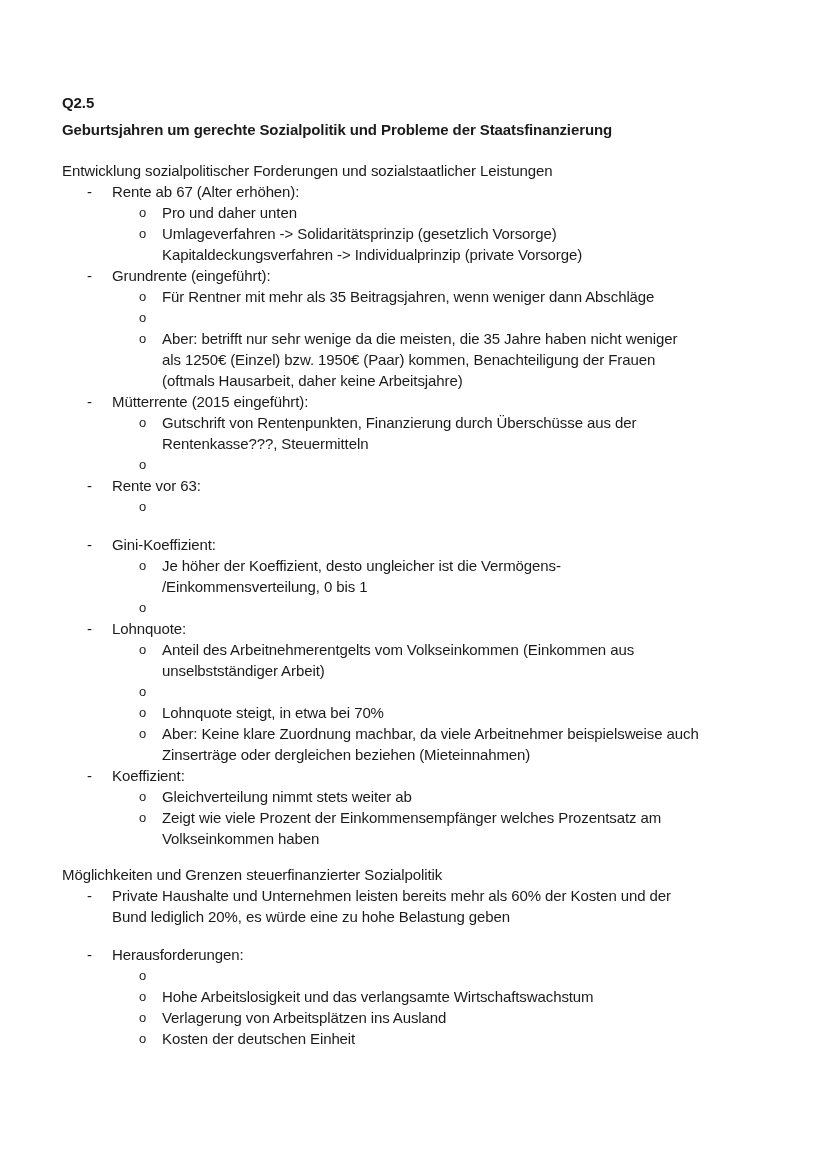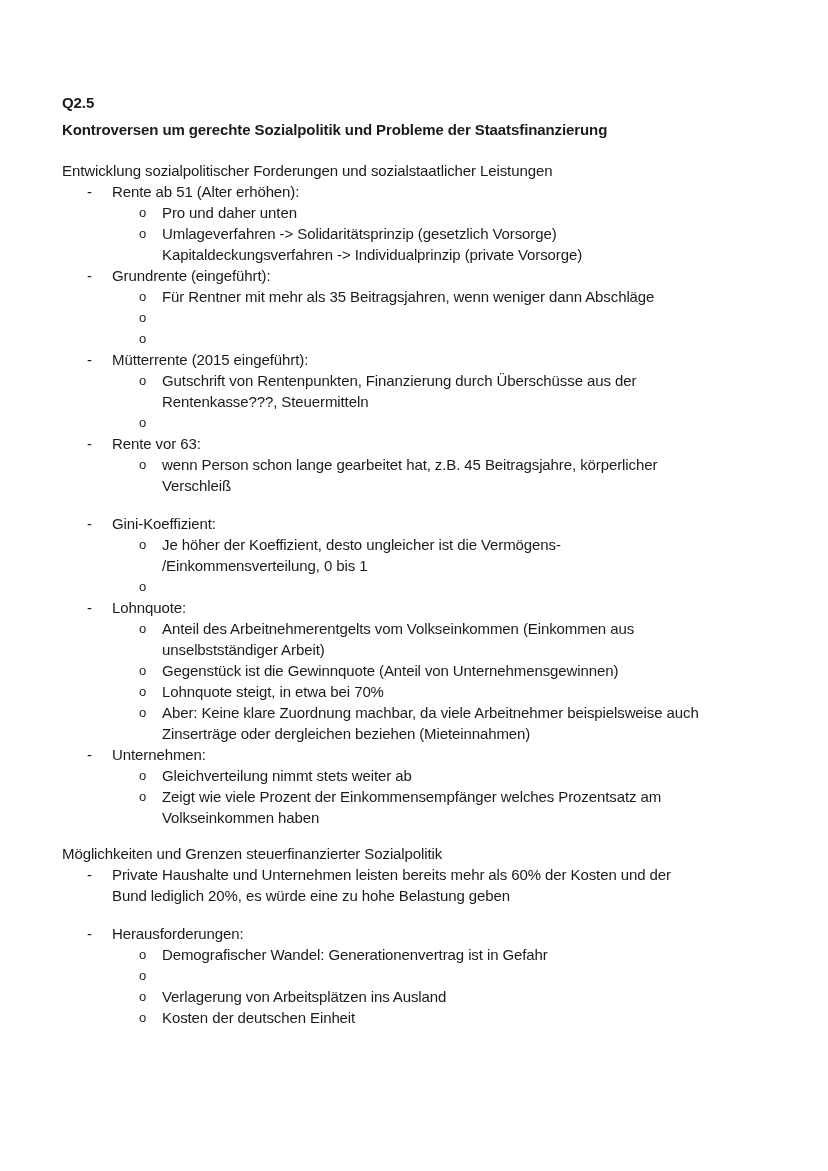--- a/index.html
+++ b/index.html
@@ -61,27 +61,27 @@
   }
   .spacer {
     height: 17px;
   }
 </style>
 </head>
 <body>
 
 <div class="page">
   <div class="title-code">Q2.5</div>
-  <div class="title-main">Kontroversen um gerechte Sozialpolitik und Probleme der Staatsfinanzierung</div>
+  <div class="title-main">Geburtsjahren um gerechte Sozialpolitik und Probleme der Staatsfinanzierung</div>
   <div>
       <section class="doc-section">
         <div class="heading">Entwicklung sozialpolitischer Forderungen und sozialstaatlicher Leistungen</div>
         <div class="row l1">
           <span class="bullet dash">-</span>
-          <span class="txt">Rente ab 51 (Alter erhöhen):</span>
+          <span class="txt">Rente ab 67 (Alter erhöhen):</span>
         </div>
         <div class="row l2">
           <span class="bullet circ">o</span>
           <span class="txt">Pro und daher unten</span>
         </div>
         <div class="row l2">
           <span class="bullet circ">o</span>
           <span class="txt">Umlageverfahren -&gt; Solidaritätsprinzip (gesetzlich Vorsorge)
 Kapitaldeckungsverfahren -&gt; Individualprinzip (private Vorsorge)</span>
         </div>
@@ -91,41 +91,42 @@
         </div>
         <div class="row l2">
           <span class="bullet circ">o</span>
           <span class="txt">Für Rentner mit mehr als 35 Beitragsjahren, wenn weniger dann Abschläge</span>
         </div>
         <div class="row l2">
           <span class="bullet circ">o</span>
         </div>
         <div class="row l2">
           <span class="bullet circ">o</span>
+          <span class="txt">Aber: betrifft nur sehr wenige da die meisten, die 35 Jahre haben nicht weniger
+als 1250€ (Einzel) bzw. 1950€ (Paar) kommen, Benachteiligung der Frauen
+(oftmals Hausarbeit, daher keine Arbeitsjahre)</span>
         </div>
         <div class="row l1">
           <span class="bullet dash">-</span>
           <span class="txt">Mütterrente (2015 eingeführt):</span>
         </div>
         <div class="row l2">
           <span class="bullet circ">o</span>
           <span class="txt">Gutschrift von Rentenpunkten, Finanzierung durch Überschüsse aus der
 Rentenkasse???, Steuermitteln</span>
         </div>
         <div class="row l2">
           <span class="bullet circ">o</span>
         </div>
         <div class="row l1">
           <span class="bullet dash">-</span>
           <span class="txt">Rente vor 63:</span>
         </div>
         <div class="row l2">
           <span class="bullet circ">o</span>
-          <span class="txt">wenn Person schon lange gearbeitet hat, z.B. 45 Beitragsjahre, körperlicher
-Verschleiß</span>
         </div>
         <div class="spacer"></div>
         <div class="row l1">
           <span class="bullet dash">-</span>
           <span class="txt">Gini-Koeffizient:</span>
         </div>
         <div class="row l2">
           <span class="bullet circ">o</span>
           <span class="txt">Je höher der Koeffizient, desto ungleicher ist die Vermögens-
 /Einkommensverteilung, 0 bis 1</span>
@@ -137,34 +138,33 @@
           <span class="bullet dash">-</span>
           <span class="txt">Lohnquote:</span>
         </div>
         <div class="row l2">
           <span class="bullet circ">o</span>
           <span class="txt">Anteil des Arbeitnehmerentgelts vom Volkseinkommen (Einkommen aus
 unselbstständiger Arbeit)</span>
         </div>
         <div class="row l2">
           <span class="bullet circ">o</span>
-          <span class="txt">Gegenstück ist die Gewinnquote (Anteil von Unternehmensgewinnen)</span>
         </div>
         <div class="row l2">
           <span class="bullet circ">o</span>
           <span class="txt">Lohnquote steigt, in etwa bei 70%</span>
         </div>
         <div class="row l2">
           <span class="bullet circ">o</span>
           <span class="txt">Aber: Keine klare Zuordnung machbar, da viele Arbeitnehmer beispielsweise auch
 Zinserträge oder dergleichen beziehen (Mieteinnahmen)</span>
         </div>
         <div class="row l1">
           <span class="bullet dash">-</span>
-          <span class="txt">Unternehmen:</span>
+          <span class="txt">Koeffizient:</span>
         </div>
         <div class="row l2">
           <span class="bullet circ">o</span>
           <span class="txt">Gleichverteilung nimmt stets weiter ab</span>
         </div>
         <div class="row l2">
           <span class="bullet circ">o</span>
           <span class="txt">Zeigt wie viele Prozent der Einkommensempfänger welches Prozentsatz am
 Volkseinkommen haben</span>
         </div>
@@ -176,24 +176,24 @@
           <span class="txt">Private Haushalte und Unternehmen leisten bereits mehr als 60% der Kosten und der
 Bund lediglich 20%, es würde eine zu hohe Belastung geben</span>
         </div>
         <div class="spacer"></div>
         <div class="row l1">
           <span class="bullet dash">-</span>
           <span class="txt">Herausforderungen:</span>
         </div>
         <div class="row l2">
           <span class="bullet circ">o</span>
-          <span class="txt">Demografischer Wandel: Generationenvertrag ist in Gefahr</span>
-        </div>
-        <div class="row l2">
-          <span class="bullet circ">o</span>
+        </div>
+        <div class="row l2">
+          <span class="bullet circ">o</span>
+          <span class="txt">Hohe Arbeitslosigkeit und das verlangsamte Wirtschaftswachstum</span>
         </div>
         <div class="row l2">
           <span class="bullet circ">o</span>
           <span class="txt">Verlagerung von Arbeitsplätzen ins Ausland</span>
         </div>
         <div class="row l2">
           <span class="bullet circ">o</span>
           <span class="txt">Kosten der deutschen Einheit</span>
         </div>
       </section>

